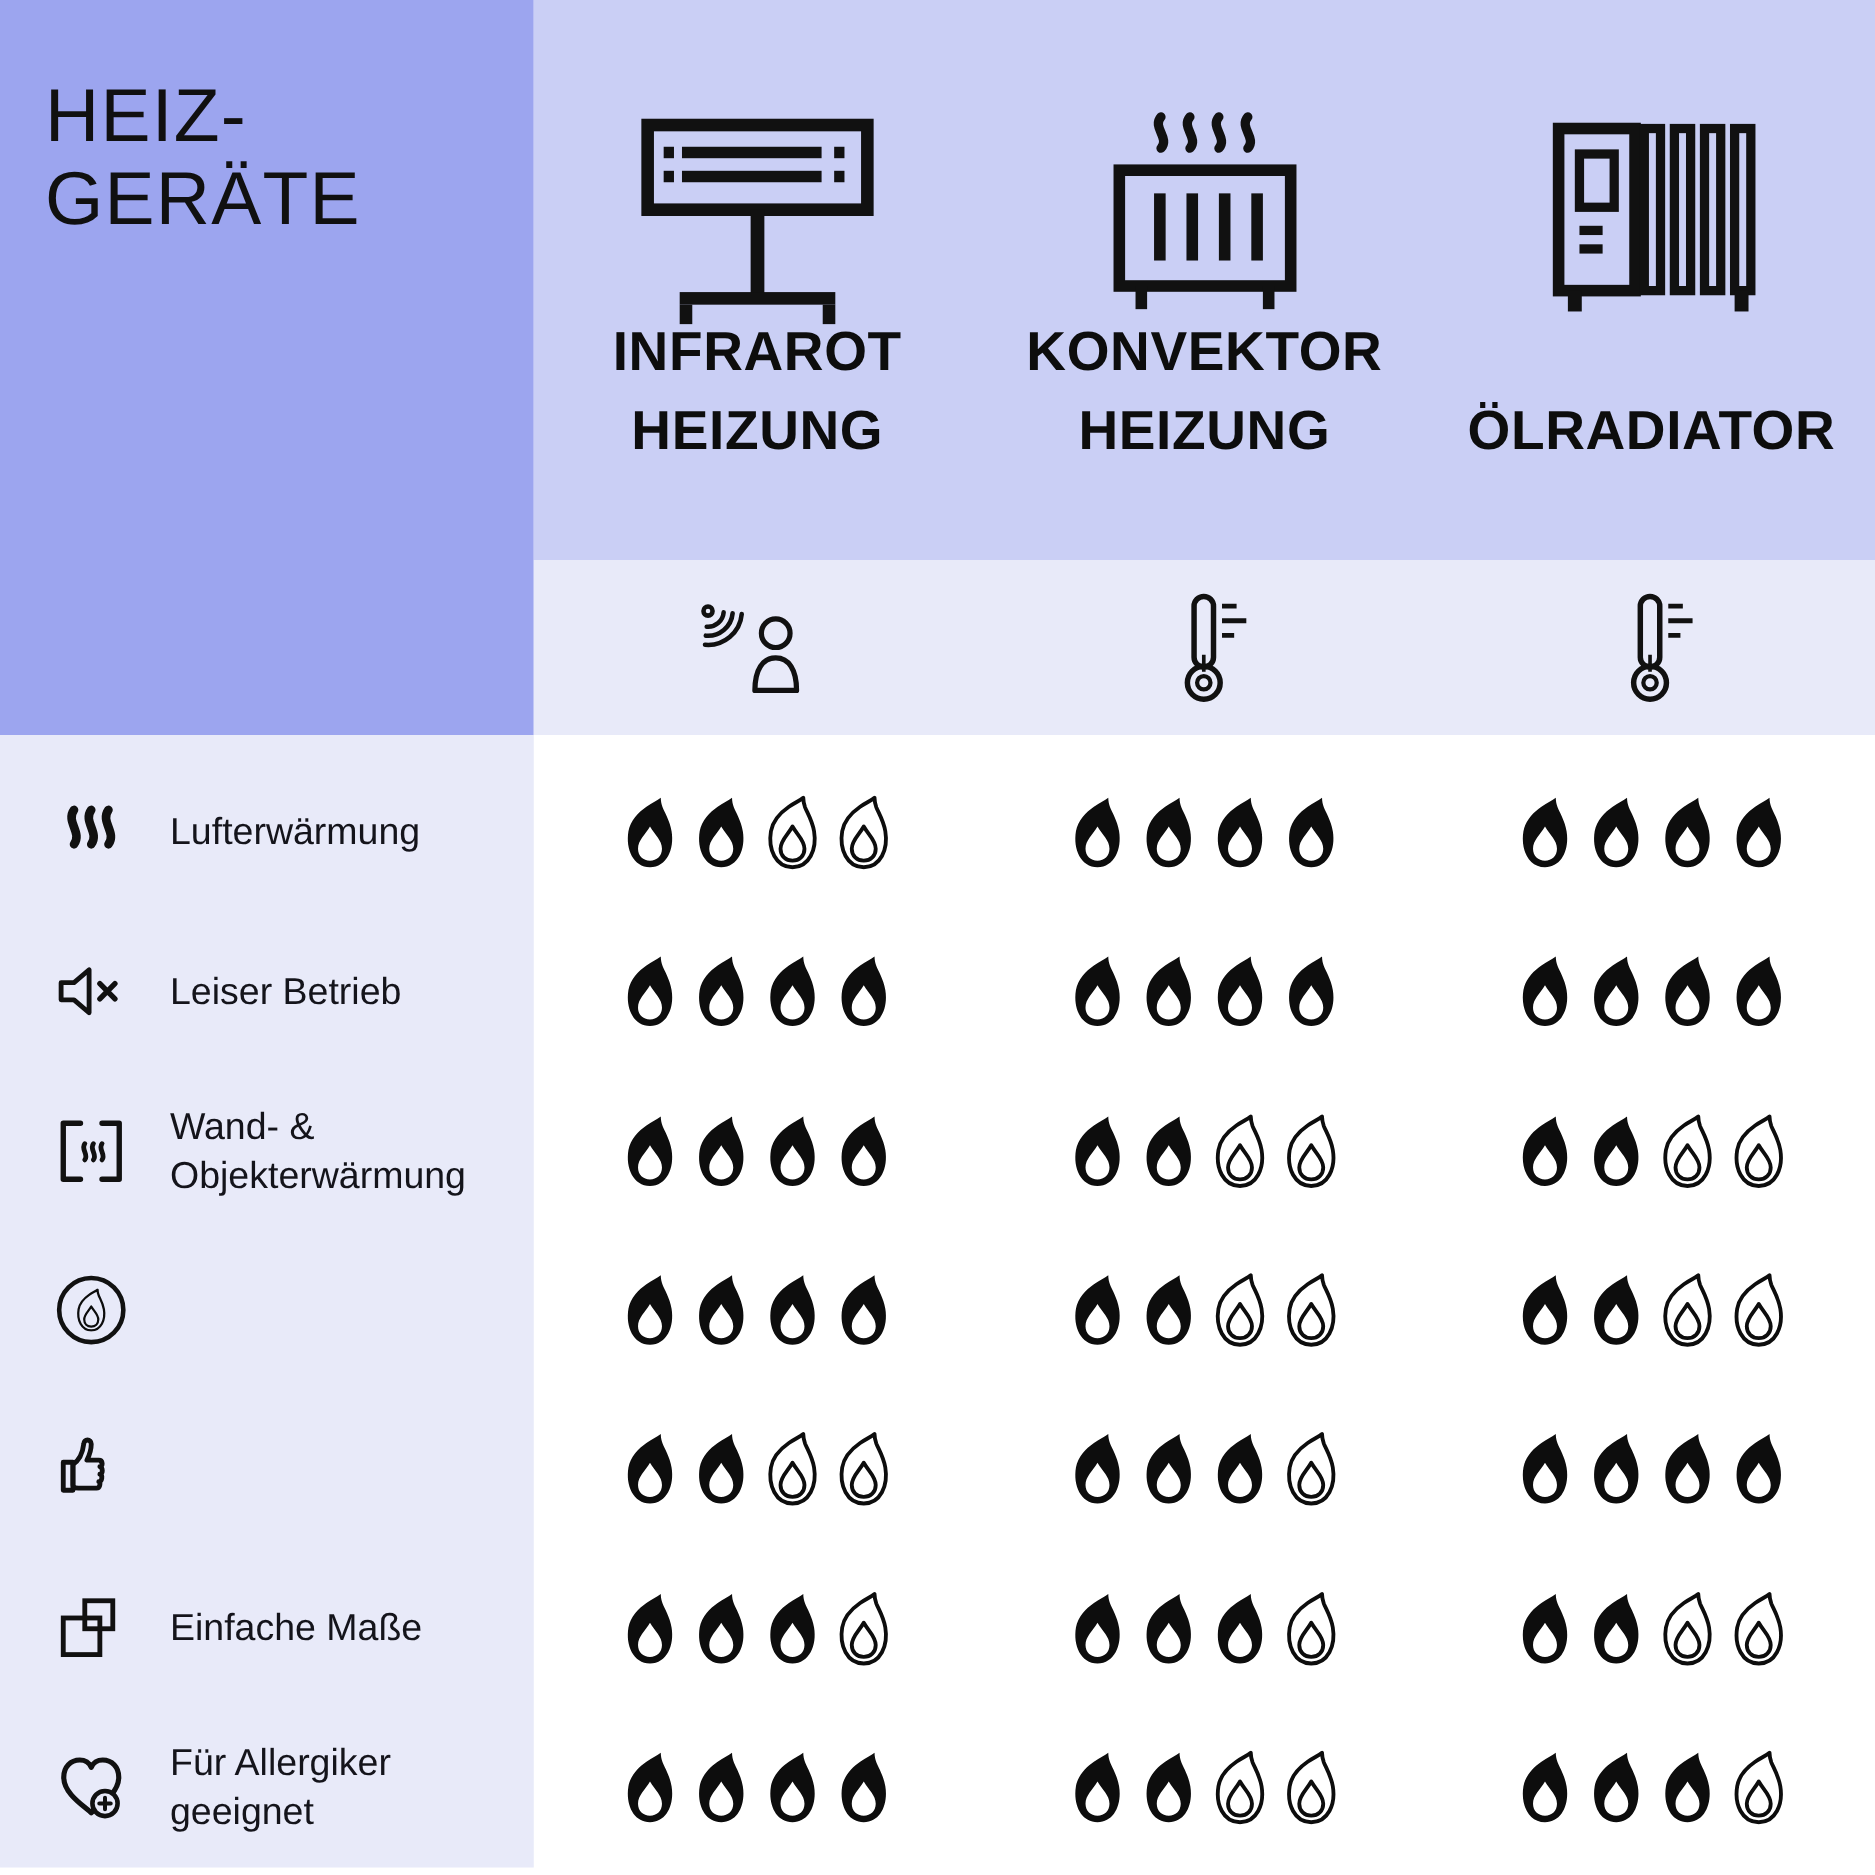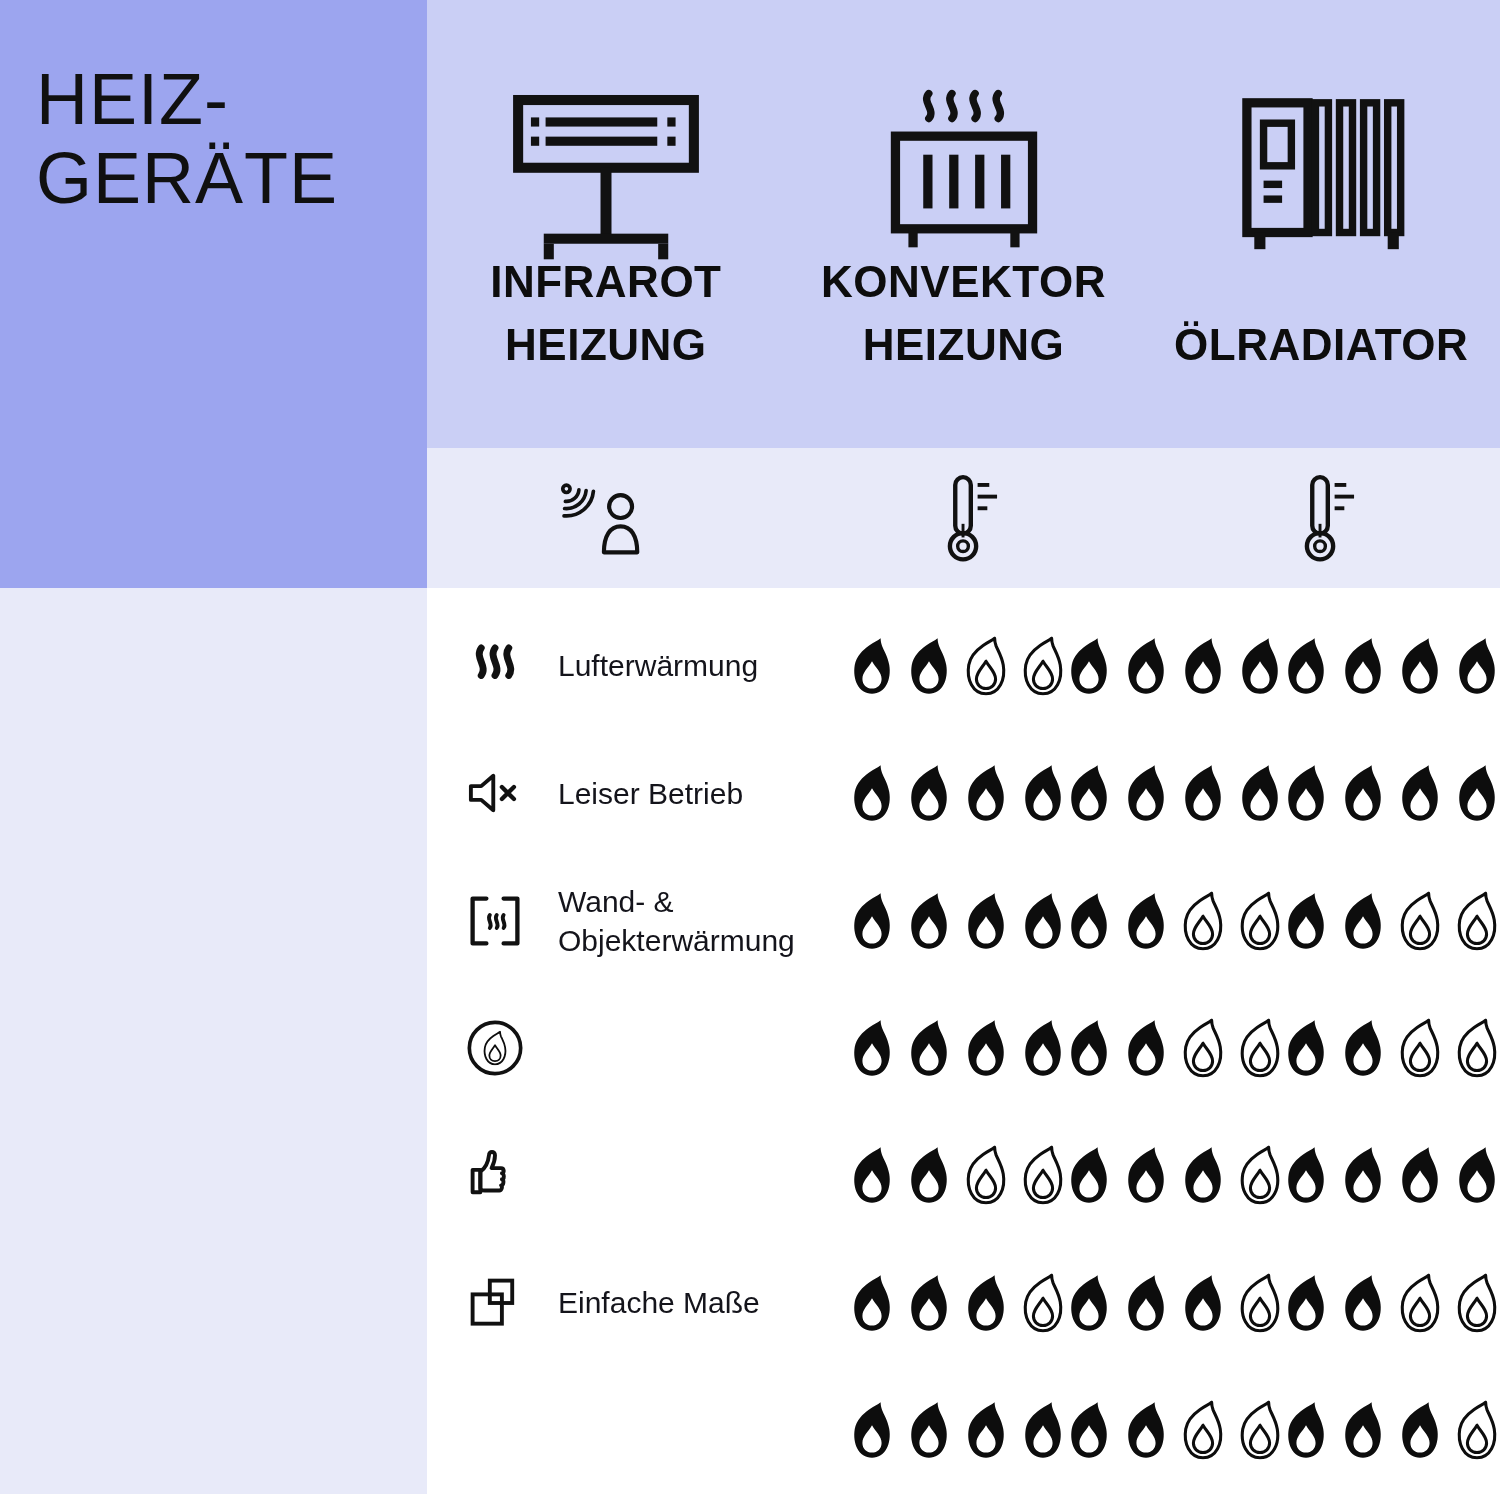--- a/index.html
+++ b/index.html
@@ -1,33 +1,33 @@
 <!DOCTYPE html>
 <html><head>
 <meta charset="utf-8">
 <style>
   html,body{margin:0;padding:0;background:#fff;}
   .canvas{position:relative;width:1500px;height:1500px;background:#ffffff;overflow:hidden;
           font-family:"Liberation Sans",sans-serif;color:#111;}
   .title-block{position:absolute;left:0;top:0;width:427px;height:588px;background:#9CA5EF;}
-  .page-title{margin:0;padding:60px 0 0 36px;font-size:72px;font-weight:400;line-height:1.1;
+  .page-title{margin:0;padding:60px 0 0 36px;font-size:60px;font-weight:400;line-height:1.1;
               letter-spacing:1px;color:#101010;white-space:pre-line;}
   .header-strip{position:absolute;left:427px;top:0;width:1073px;height:448px;background:#CACFF5;
                 display:flex;}
   .hcol{flex:1;display:flex;flex-direction:column;align-items:center;padding-top:76px;box-sizing:border-box;}
   .picon{height:200px;display:flex;align-items:center;justify-content:center;}
   .plabel{height:100px;display:flex;flex-direction:column;justify-content:flex-end;
           font-size:44px;font-weight:700;letter-spacing:.5px;line-height:1.42;text-align:center;
           white-space:pre-line;color:#0d0d0d;}
   .subheader-strip{position:absolute;left:427px;top:448px;width:1073px;height:140px;background:#E8EAF9;
                    display:flex;}
   .scol{flex:1;display:flex;align-items:center;justify-content:center;}
   .sidebar-bg{position:absolute;left:0;top:588px;width:427px;height:906px;background:#E8EAF9;}
   .table{position:absolute;left:0;top:588px;width:1500px;height:906px;display:flex;
-         flex-direction:column;padding-top:14px;box-sizing:border-box;align-items:flex-end;}
+         flex-direction:column;padding-top:14px;box-sizing:border-box;}
   .row{flex:1;display:flex;align-items:center;}
   .feature{width:427px;flex:none;display:flex;align-items:center;gap:26px;
            padding-left:36px;box-sizing:border-box;}
   .f-icon{width:74px;flex:none;display:flex;justify-content:center;align-items:center;}
   .f-label{font-size:30px;line-height:1.3;color:#14141b;white-space:pre-line;}
   .cells{flex:1;display:flex;height:100%;}
   .cell{flex:1;display:flex;align-items:center;justify-content:center;gap:11px;}
   .flame{display:block;}
   svg{display:block;}
 </style>
@@ -482,20 +482,31 @@
               <use href="#flame-outline"></use>
             </svg>
             <svg class="flame" width="46" height="60" viewBox="0 0 48 62">
               <use href="#flame-outline"></use>
             </svg>
           </div>
       </div>
     </div>
 
     <div class="row">
+      <div class="feature">
+        <div class="f-icon">
+          <svg width="66" height="66" viewBox="0 0 72 72">
+            <path d="M36,58 C28,51 12,41 12,27 C12,18 18,12 26,12 C30.5,12 34.5,14.5 36,18.5 C37.5,14.5 41.5,12 46,12 C54,12 60,18 60,27 C60,41 44,51 36,58 Z" fill="none" stroke="#111" stroke-width="4.5" stroke-linejoin="round"></path>
+            <circle cx="48" cy="50" r="11" fill="#E8EAF9" stroke="#111" stroke-width="4"></circle>
+            <path d="M48,45 V55 M43,50 H53" stroke="#111" stroke-width="3.5" stroke-linecap="round"></path>
+          </svg>
+        </div>
+        <div class="f-label">Für Allergiker
+geeignet</div>
+      </div>
       <div class="cells">
         <div class="cell">
             <svg class="flame" width="46" height="60" viewBox="0 0 48 62">
               <use href="#flame-filled"></use>
             </svg>
             <svg class="flame" width="46" height="60" viewBox="0 0 48 62">
               <use href="#flame-filled"></use>
             </svg>
             <svg class="flame" width="46" height="60" viewBox="0 0 48 62">
               <use href="#flame-filled"></use>

